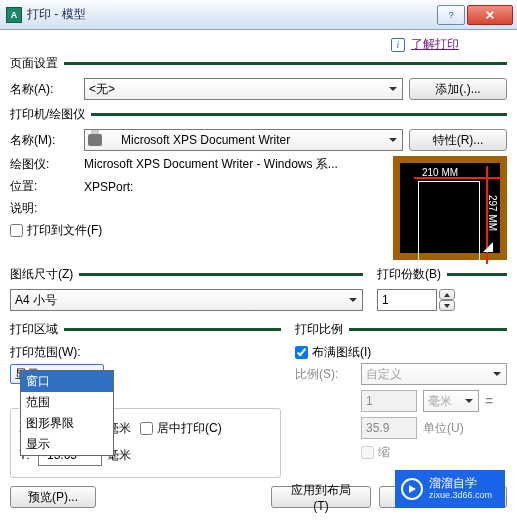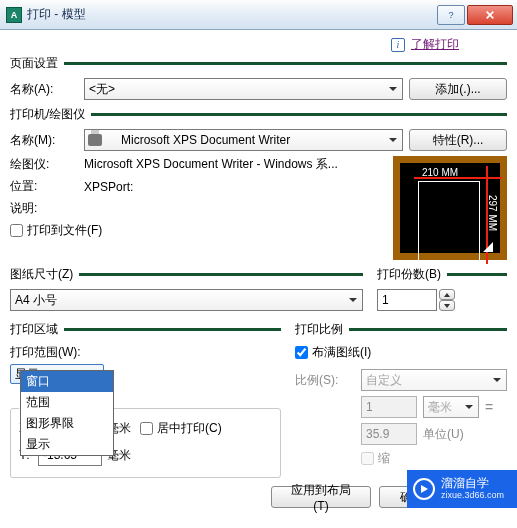--- a/index.html
+++ b/index.html
@@ -42,21 +42,21 @@
 .dd-sel::after{content:"";position:absolute;right:5px;top:7px;border:4px solid transparent;border-top-color:#333}
 .dd-open .opt{padding:2px 5px;cursor:default}
 .dd-open .opt.hi{background:#3171c4;color:#fff}
 .offset-fs{border:1px solid #c9c9c9;border-radius:3px;padding:8px 8px 6px 8px;margin-top:3px;position:relative}
 .offset-fs .leg{position:absolute;top:-8px;left:8px;background:#fafafa;padding:0 4px;font-size:12px}
 .xyrow{display:flex;align-items:center;gap:5px;margin-bottom:5px}
 .xyrow .u{width:28px}
 .btm{display:flex;gap:8px;margin-top:8px}
 .disabled{color:#8a8a8a}
 .disabled .inp{background:#f1f1f1;color:#8a8a8a;border-color:#b5b5b5}
-.watermark{position:absolute;right:0;bottom:20px;width:110px;height:38px;background:#1a64e8;display:flex;align-items:center;padding:0 6px;gap:6px;color:#fff;font-size:12px}
+.watermark{position:absolute;right:12px;bottom:20px;width:110px;height:38px;background:#1a64e8;display:flex;align-items:center;padding:0 6px;gap:6px;color:#fff;font-size:12px}
 .wm-ico{width:22px;height:22px;border:2px solid #fff;border-radius:50%;display:flex;align-items:center;justify-content:center}
 .wm-ico svg{width:10px;height:10px}
 .wm-txt{display:flex;flex-direction:column;line-height:1.1}
 .wm-txt .s{font-size:9px;opacity:.9}
 fieldset.hr-wrap{border:none;border-top:3px solid #14532d;margin:0 0 6px 0;padding:0}
 fieldset.hr-wrap legend{padding-right:6px;font-size:12px}
 .printer-icon{width:14px;height:12px;background:#777;border-radius:2px;position:relative;display:inline-block;margin-right:3px;vertical-align:middle}
 .printer-icon::before{content:"";position:absolute;top:-4px;left:3px;width:8px;height:4px;background:#ccc}
 </style>
 </head>
@@ -191,21 +191,21 @@
           <span class="u">毫米</span>
         </div>
       </div>
     </div>
 
     <div class="colR" style="width:212px">
       <fieldset class="hr-wrap">
           <legend>打印比例</legend>
         </fieldset>
       <label><input type="checkbox" class="cb" checked="" style=""><span>布满图纸(I)</span></label>
-      <div class="row disabled" style="margin-top:8px">
+      <div class="row disabled" style="margin-top:2px">
         <div class="lbl2">比例(S):</div>
         <div class="selwrap">
             <select class="sel" disabled=""><option>自定义</option></select>
           </div>
       </div>
       <div class="row disabled">
         <div class="lbl2"></div>
         <input class="inp" style="width: 56px;" disabled="" value="1">
         <div class="selwrap" style="flex:0 0 56px">
             <select class="sel" disabled=""><option>毫米</option></select>
@@ -218,20 +218,21 @@
         <span>单位(U)</span>
       </div>
       <div class="row disabled">
         <div class="lbl2"></div>
         <label><input type="checkbox" class="cb" disabled="" style=""><span>缩</span></label>
       </div>
     </div>
   </div>
 
   <div class="btm">
+    <button class="btn" style="width:86px">预览(P)...</button>
     <div style="flex:1"></div>
     <button class="btn" style="width:100px">应用到布局(T)</button>
     <button class="btn" style="width:66px">确定</button>
     <button class="btn" style="width:54px">取消</button>
   </div>
 
 </div>
 
 <div class="dd-open">
   <div class="opt hi">窗口</div>

